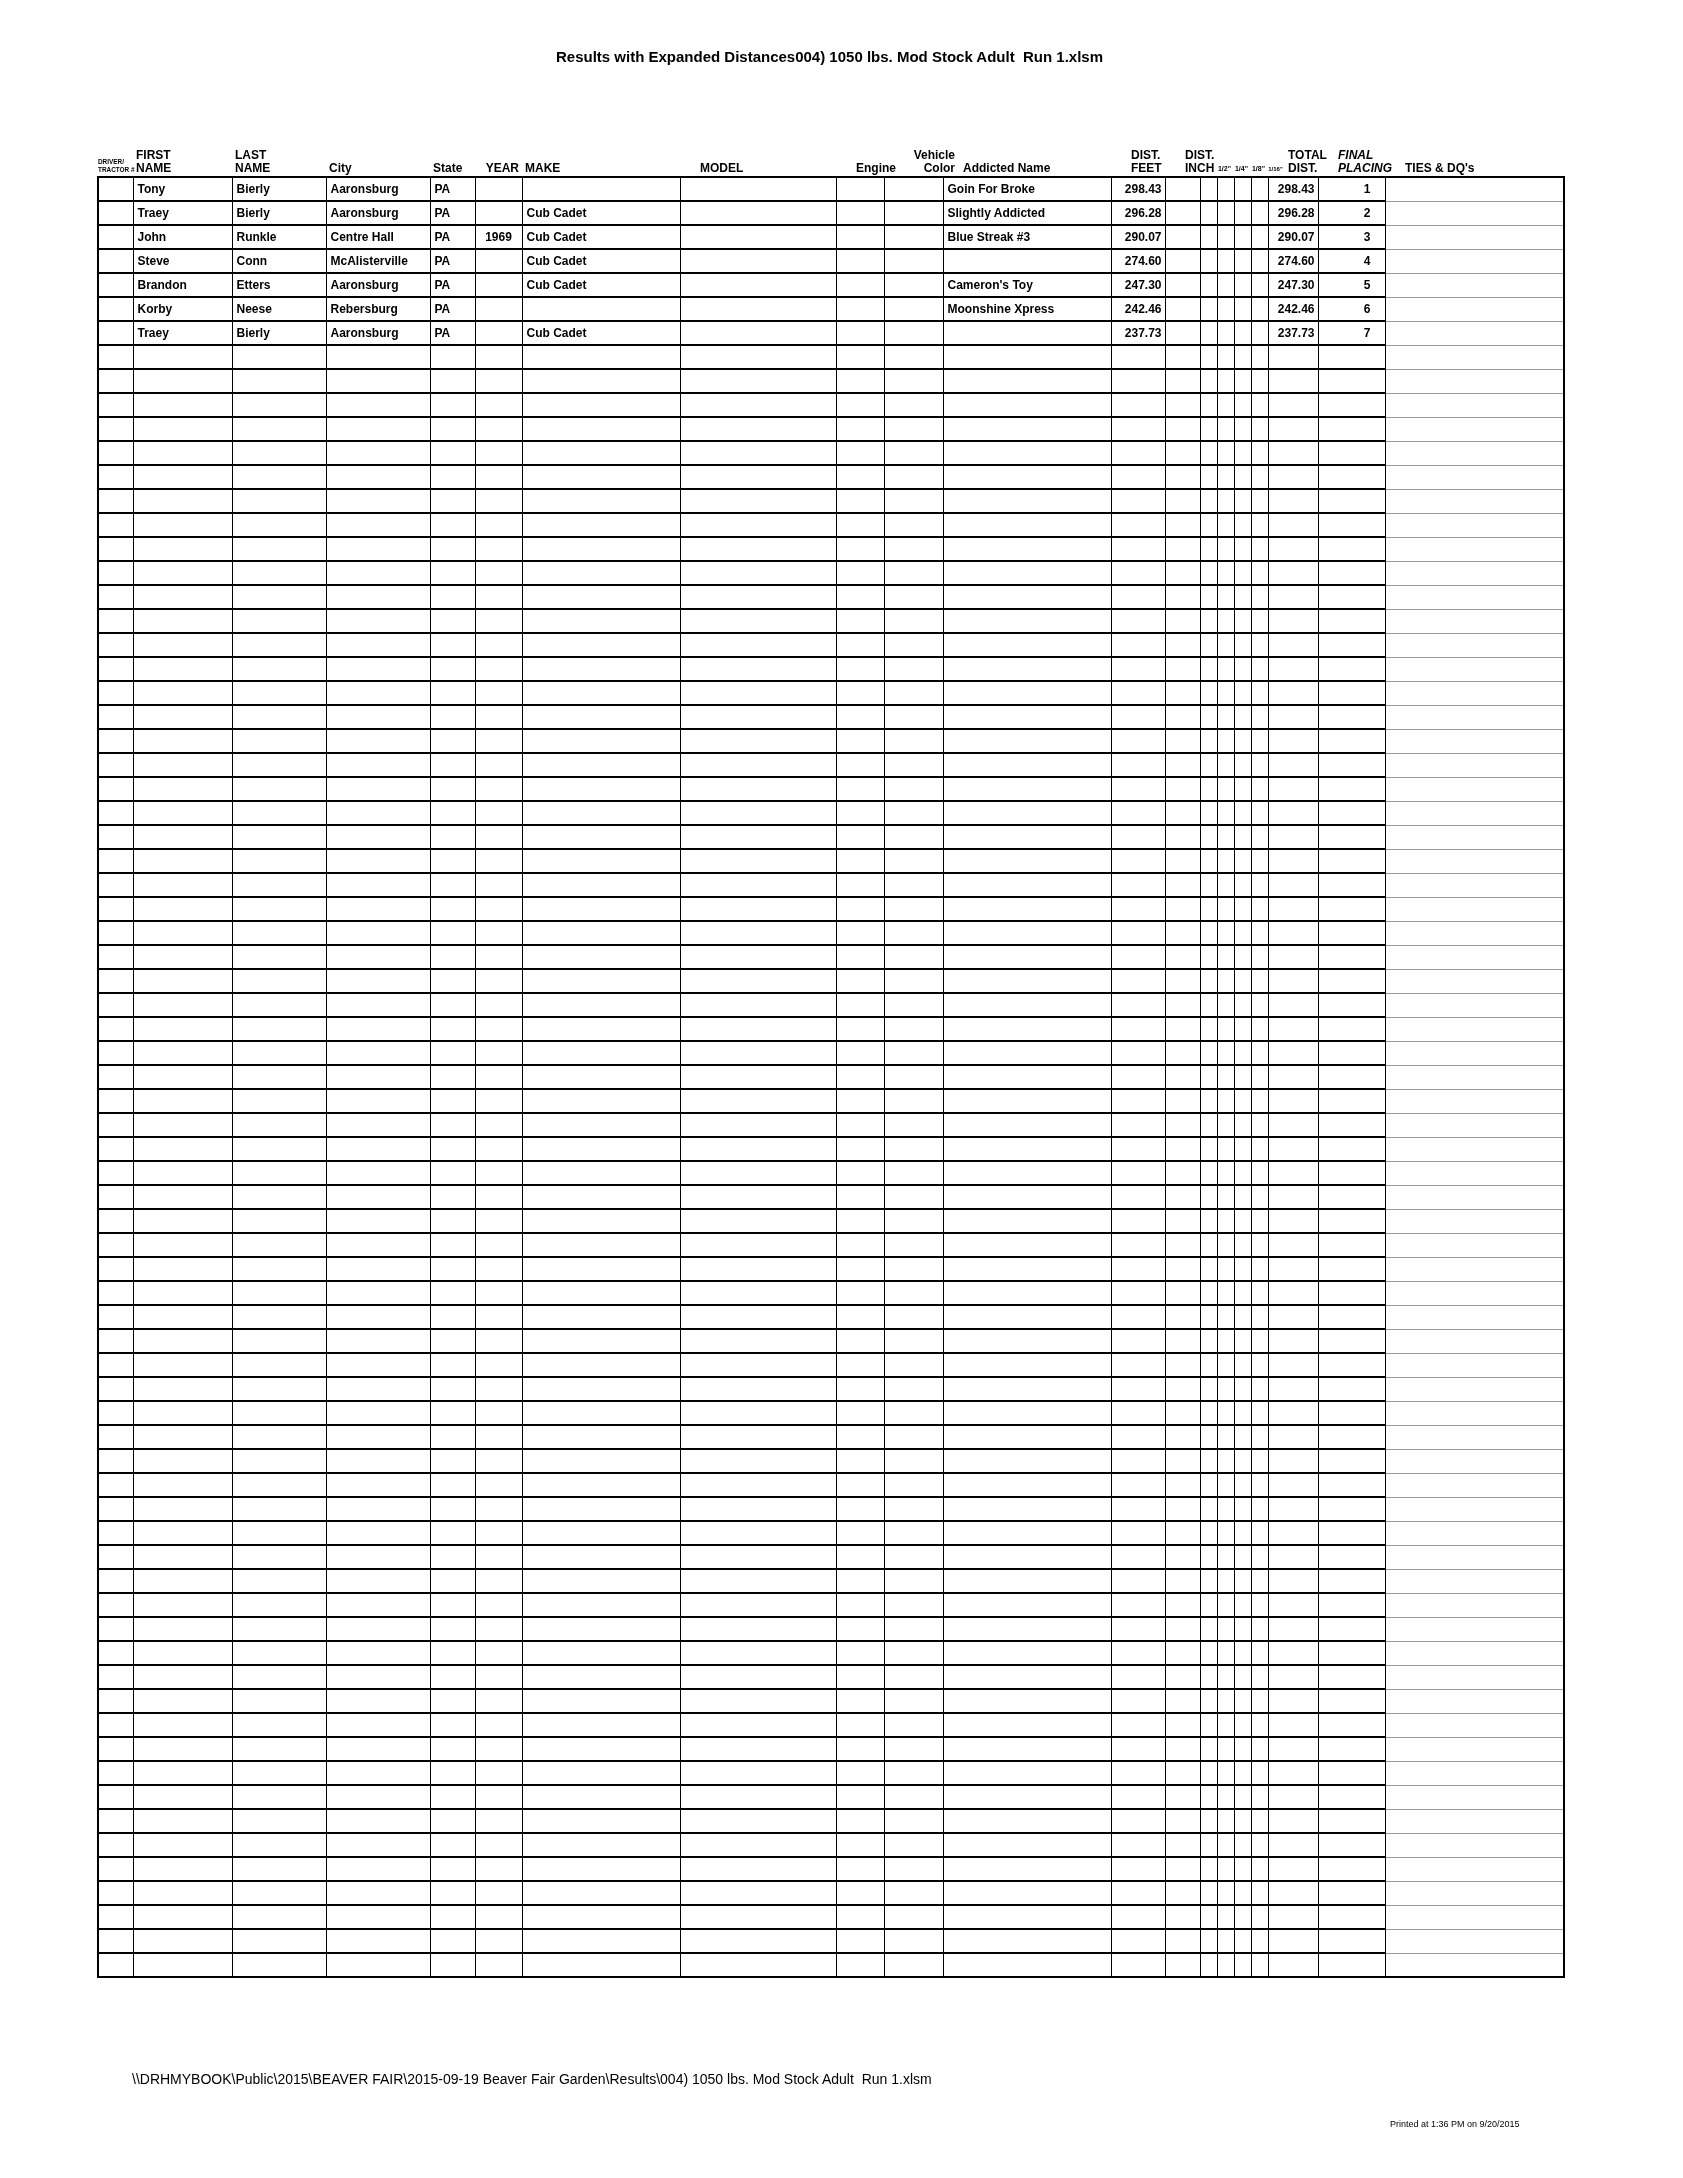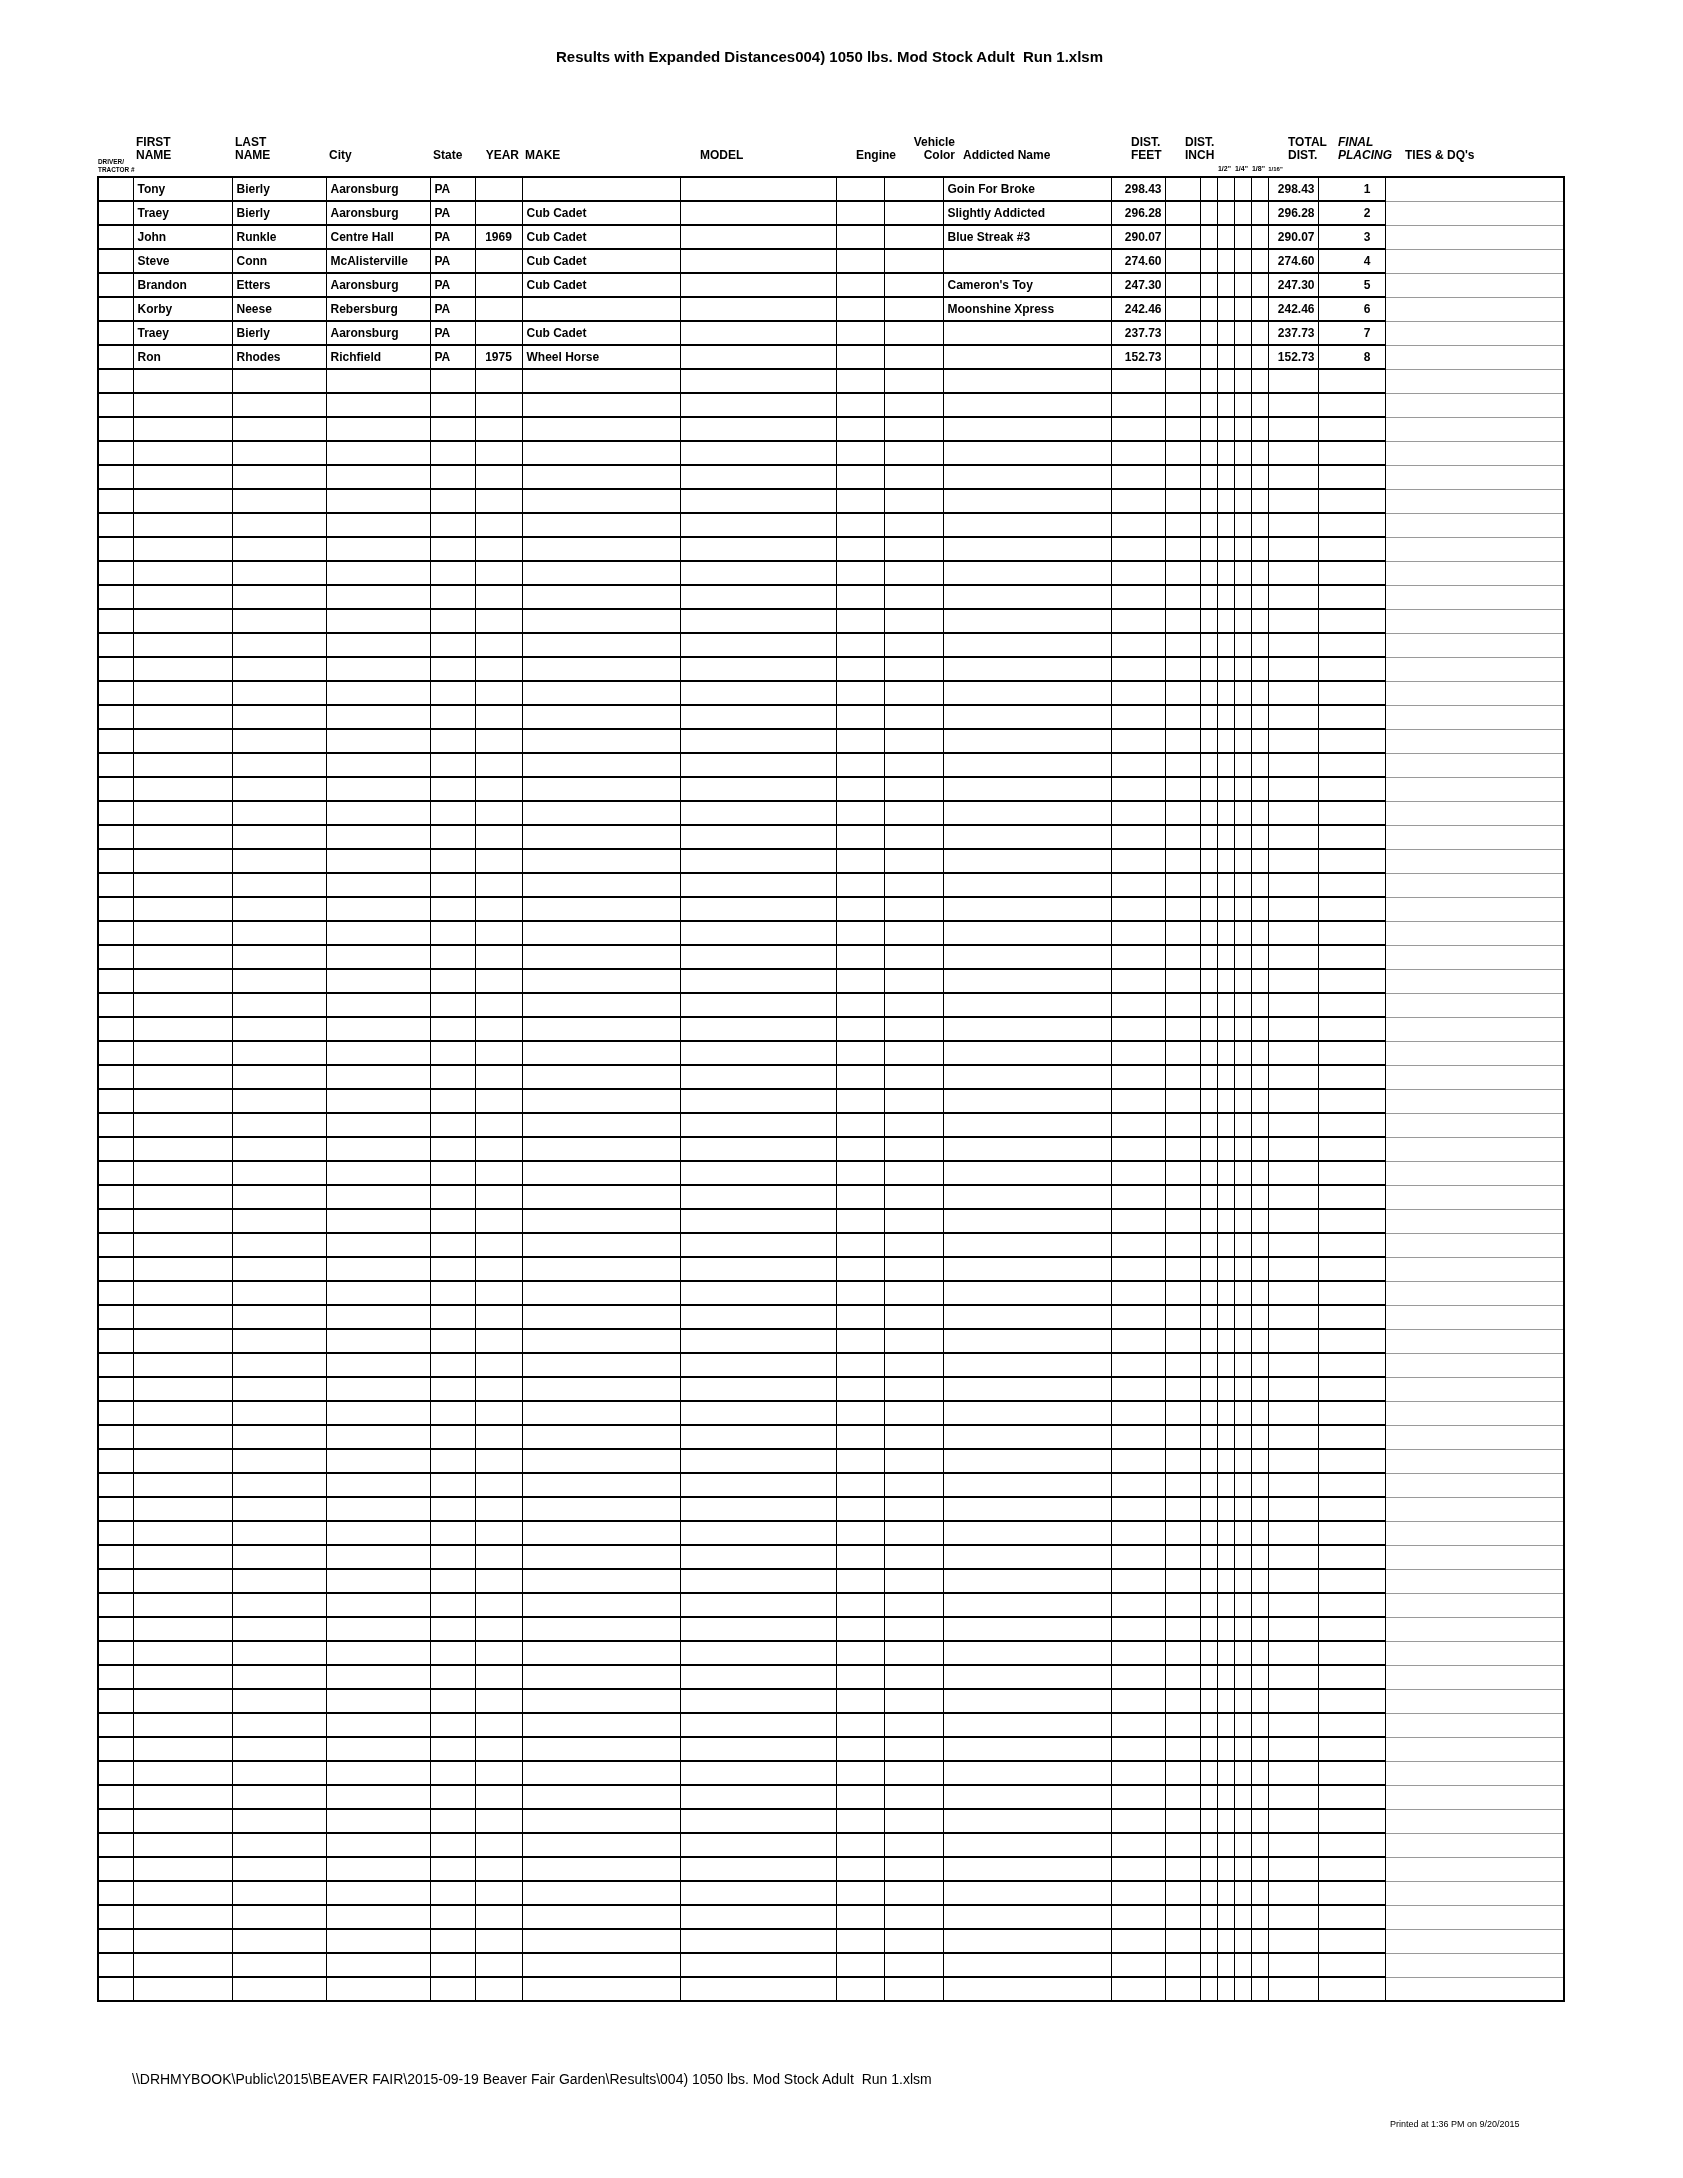--- a/index.html
+++ b/index.html
@@ -10,21 +10,21 @@
     text-align:center; font-size:15px; font-weight:bold; white-space:pre;
   }
 
   .header-row {
     position:absolute; left:97px; top:135px; width:1465px; height:42px;
     display:flex; align-items:flex-end;
   }
   .hcell {
     box-sizing:border-box; flex:0 0 auto;
     font-weight:bold; font-size:12px; line-height:13px;
-    padding:0 2px 15px 4px; white-space:nowrap; overflow:visible;
+    padding:0 2px 2px 4px; white-space:nowrap; overflow:visible;
   }
   .hcell.a-right  { text-align:right; padding-right:4px; }
   .hcell.a-center { text-align:right; padding-left:0; }
   .hcell.tiny  { font-size:6.4px; line-height:7.4px; padding-left:1px; padding-bottom:4px; }
   .hcell.frac  { font-size:7px; line-height:8px; text-align:center; padding:0 0 4px 0; }
   .hcell.frac.smaller { font-size:6px; }
 
   table.grid {
     position:absolute; left:97px; top:176px;
     border-collapse:collapse; table-layout:fixed; width:1465px;
@@ -296,42 +296,20 @@
           <td class="a-center"></td>
           <td class="a-center"></td>
           <td class="a-center"></td>
           <td class="a-center"></td>
           <td class="a-right">237.73</td>
           <td class="placing">7</td>
           <td class="ties"></td>
         </tr>
         <tr>
           <td class="a-center"></td>
-          <td>Ron</td>
-          <td>Rhodes</td>
-          <td>Richfield</td>
-          <td>PA</td>
-          <td class="a-center">1975</td>
-          <td>Wheel Horse</td>
-          <td></td>
-          <td class="a-center"></td>
-          <td class="a-center"></td>
-          <td></td>
-          <td class="a-right">152.73</td>
-          <td class="a-right"></td>
-          <td class="a-center"></td>
-          <td class="a-center"></td>
-          <td class="a-center"></td>
-          <td class="a-center"></td>
-          <td class="a-right">152.73</td>
-          <td class="placing">8</td>
-          <td class="ties"></td>
-        </tr>
-        <tr>
-          <td class="a-center"></td>
           <td></td>
           <td></td>
           <td></td>
           <td></td>
           <td class="a-center"></td>
           <td></td>
           <td></td>
           <td class="a-center"></td>
           <td class="a-center"></td>
           <td></td>

